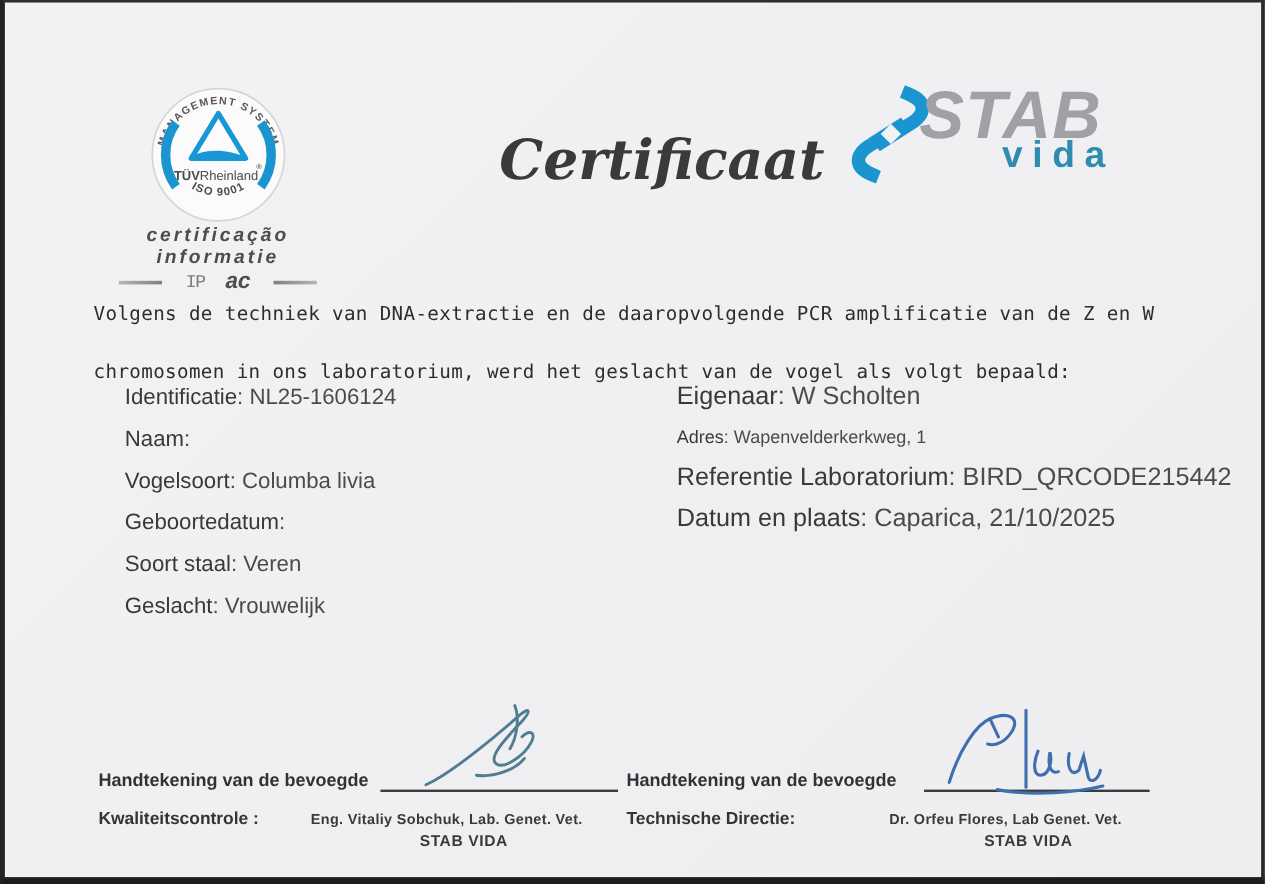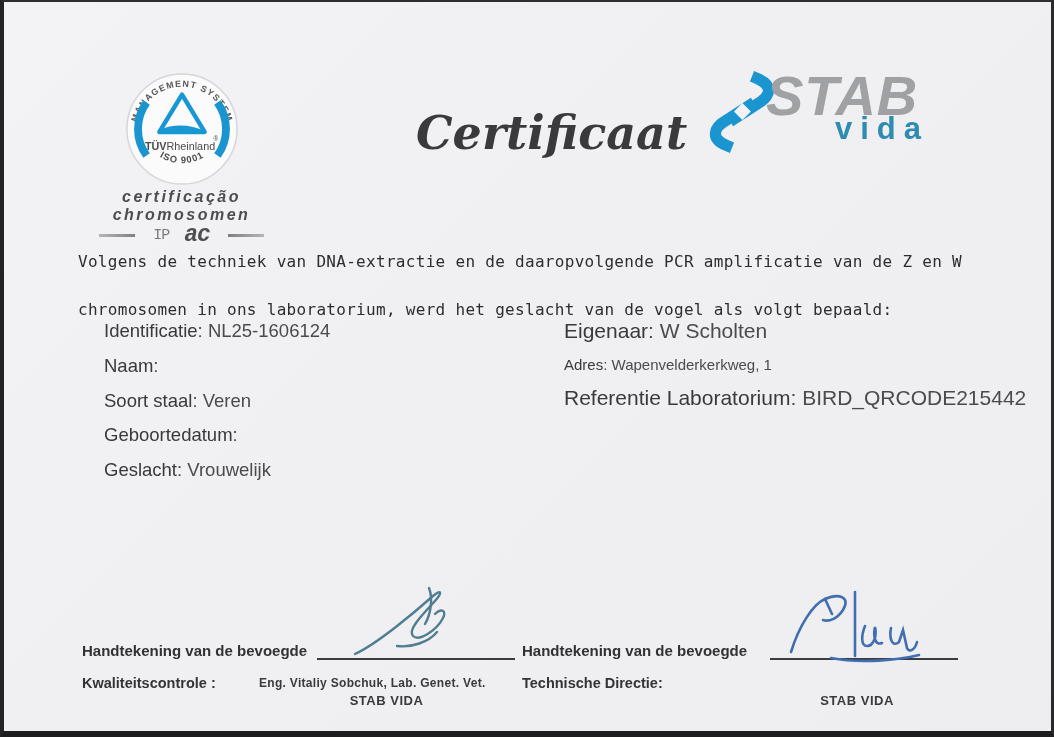--- a/index.html
+++ b/index.html
@@ -12,21 +12,21 @@
   }
   
   .tuv-wrap{position:absolute;left:95px;top:68px;width:165px;text-align:center;}
   .tuv-badge{width:118px;height:118px;margin:0 auto;display:block;}
   .cert-line{font-style:italic;font-weight:bold;font-size:16px;letter-spacing:2.5px;
     color:#4d4d4f;line-height:18px;}
   .ipac-row{display:flex;align-items:center;justify-content:space-between;margin-top:2px;font-family:Liberation Mono, monospace;}
   .ipac-dash{width:36px;height:3px;background:linear-gradient(90deg,#b5b5b5,#7f7f81);}
   .ipac-dash.r{background:linear-gradient(90deg,#7f7f81,#b5b5b5);}
   .ipac-ip{font-size:15px;color:#7c7c7e;letter-spacing:-1px;margin:0 1px 0 4px;}
-  .ipac-ac{font-size:23px;font-weight:bold;font-style:italic;color:#4f4f51;
+  .ipac-ac{font-size:19px;font-weight:bold;font-style:italic;color:#4f4f51;
     letter-spacing:-1px;margin-right:4px;line-height:18px;}
   
   .title{position:absolute;left:412px;top:104px;font-family:"DejaVu Serif",serif;
     font-style:italic;font-weight:600;font-size:46px;color:#3a3a3c;}
   
   .stab-icon{position:absolute;left:702px;top:64px;width:72px;height:92px;}
   .stab-word{position:absolute;left:762px;top:66px;font-style:italic;font-weight:bold;
     font-size:56px;letter-spacing:1px;color:#9fa1a4;line-height:56px;}
   .vida-word{position:absolute;left:831px;top:110px;font-weight:bold;
     font-size:31px;letter-spacing:8px;color:#2d8cb0;line-height:34px;}
@@ -75,21 +75,21 @@
       <path d="M96,33 A46,46 0 0 1 96,87" stroke="#1b95cf" stroke-width="8" fill="none"></path>
       <path d="M60,25 L83,63 L37,63 Z" stroke="#1797d3" stroke-width="4.5" fill="none" stroke-linejoin="round"></path>
       <path d="M37,61 C52,54 70,56 83,62 C68,66 50,66 37,63 Z" fill="#1797d3"></path>
       <text x="58" y="81" text-anchor="middle" font-size="11" fill="#4b4b4d" font-family="Liberation Sans, sans-serif"><tspan font-weight="bold">TÜV</tspan><tspan>Rheinland</tspan></text>
       <text x="92" y="72" font-size="6.5" fill="#4b4b4d">®</text>
       <text font-size="9.5" font-weight="bold" letter-spacing="1" fill="#4b4b4d" font-family="Liberation Sans, sans-serif">
         <textPath href="#arcBot" startOffset="50%" text-anchor="middle">ISO 9001</textPath>
       </text>
     </svg>
     <div class="cert-line">certificação</div>
-    <div class="cert-line">chromosomen</div>
+    <div class="cert-line">informatie</div>
     <div class="ipac-row">
       <span class="ipac-dash"></span>
       <span class="ipac-ip">IP</span>
       <span class="ipac-ac">ac</span>
       <span class="ipac-dash r"></span>
     </div>
   </div>
 
   <div class="title">Certificaat</div>
 
@@ -104,29 +104,31 @@
   <div class="vida-word">vida</div>
 
   <div class="intro">
     <div>Volgens de techniek van DNA-extractie en de daaropvolgende PCR amplificatie van de Z en W</div>
     <div>chromosomen in ons laboratorium, werd het geslacht van de vogel als volgt bepaald:</div>
   </div>
 
   <div class="col col-left">
     <div class="frow"><span class="lbl">Identificatie</span><span class="sep">:</span> <span class="val">NL25-1606124</span></div>
     <div class="frow"><span class="lbl">Naam</span><span class="sep">:</span> <span class="val"></span></div>
+    <div class="frow"><span class="lbl">Vogelsoort</span><span class="sep">:</span> <span class="val">Columba livia</span></div>
+    <div class="frow"><span class="lbl">Geboortedatum</span><span class="sep">:</span> <span class="val"></span></div>
     <div class="frow"><span class="lbl">Soort staal</span><span class="sep">:</span> <span class="val">Veren</span></div>
-    <div class="frow"><span class="lbl">Geboortedatum</span><span class="sep">:</span> <span class="val"></span></div>
     <div class="frow"><span class="lbl">Geslacht</span><span class="sep">:</span> <span class="val">Vrouwelijk</span></div>
   </div>
 
   <div class="col col-right">
     <div class="frow"><span class="lbl">Eigenaar</span><span class="sep">:</span> <span class="val">W Scholten</span></div>
     <div class="frow small"><span class="lbl">Adres</span><span class="sep">:</span> <span class="val">Wapenvelderkerkweg, 1</span></div>
     <div class="frow"><span class="lbl">Referentie Laboratorium</span><span class="sep">:</span> <span class="val">BIRD_QRCODE215442</span></div>
+    <div class="frow"><span class="lbl">Datum en plaats</span><span class="sep">:</span> <span class="val">Caparica, 21/10/2025</span></div>
   </div>
 
   <div class="sig-label" style="left:78px;">Handtekening van de bevoegde</div>
   <div class="sig-line" style="left:313px;width:198px;"></div>
   <svg class="sig-svg" style="left:333px;top:582px;" width="135" height="78" viewBox="0 0 135 78">
     <g stroke="#4f7d92" stroke-width="2.4" fill="none" stroke-linecap="round">
       <path d="M18,70 C40,60 78,28 96,12 C104,5 106,8 98,17 C86,30 70,46 76,52 C82,58 100,46 106,34 C110,26 104,24 98,30"></path>
       <path d="M60,62 C74,64 92,58 100,48"></path>
       <path d="M92,4 C96,14 94,30 88,40"></path>
     </g>
@@ -143,15 +145,16 @@
       <path d="M104,38 C102,48 105,58 112,52 L116,40 L120,58 C122,63 128,60 130,52"></path>
       <path d="M44,68 C74,74 112,70 132,65"></path>
     </g>
   </svg>
 
   <div class="role" style="left:78px;">Kwaliteitscontrole :</div>
   <div class="signer" style="left:255px;">Eng. Vitaliy Sobchuk, Lab. Genet. Vet.</div>
   <div class="org" style="left:255px;width:255px;">STAB VIDA</div>
 
   <div class="role" style="left:518px;">Technische Directie:</div>
+  <div class="signer" style="left:737px;">Dr. Orfeu Flores, Lab Genet. Vet.</div>
   <div class="org" style="left:737px;width:232px;">STAB VIDA</div>
 
 </div>
 
 </body></html>

